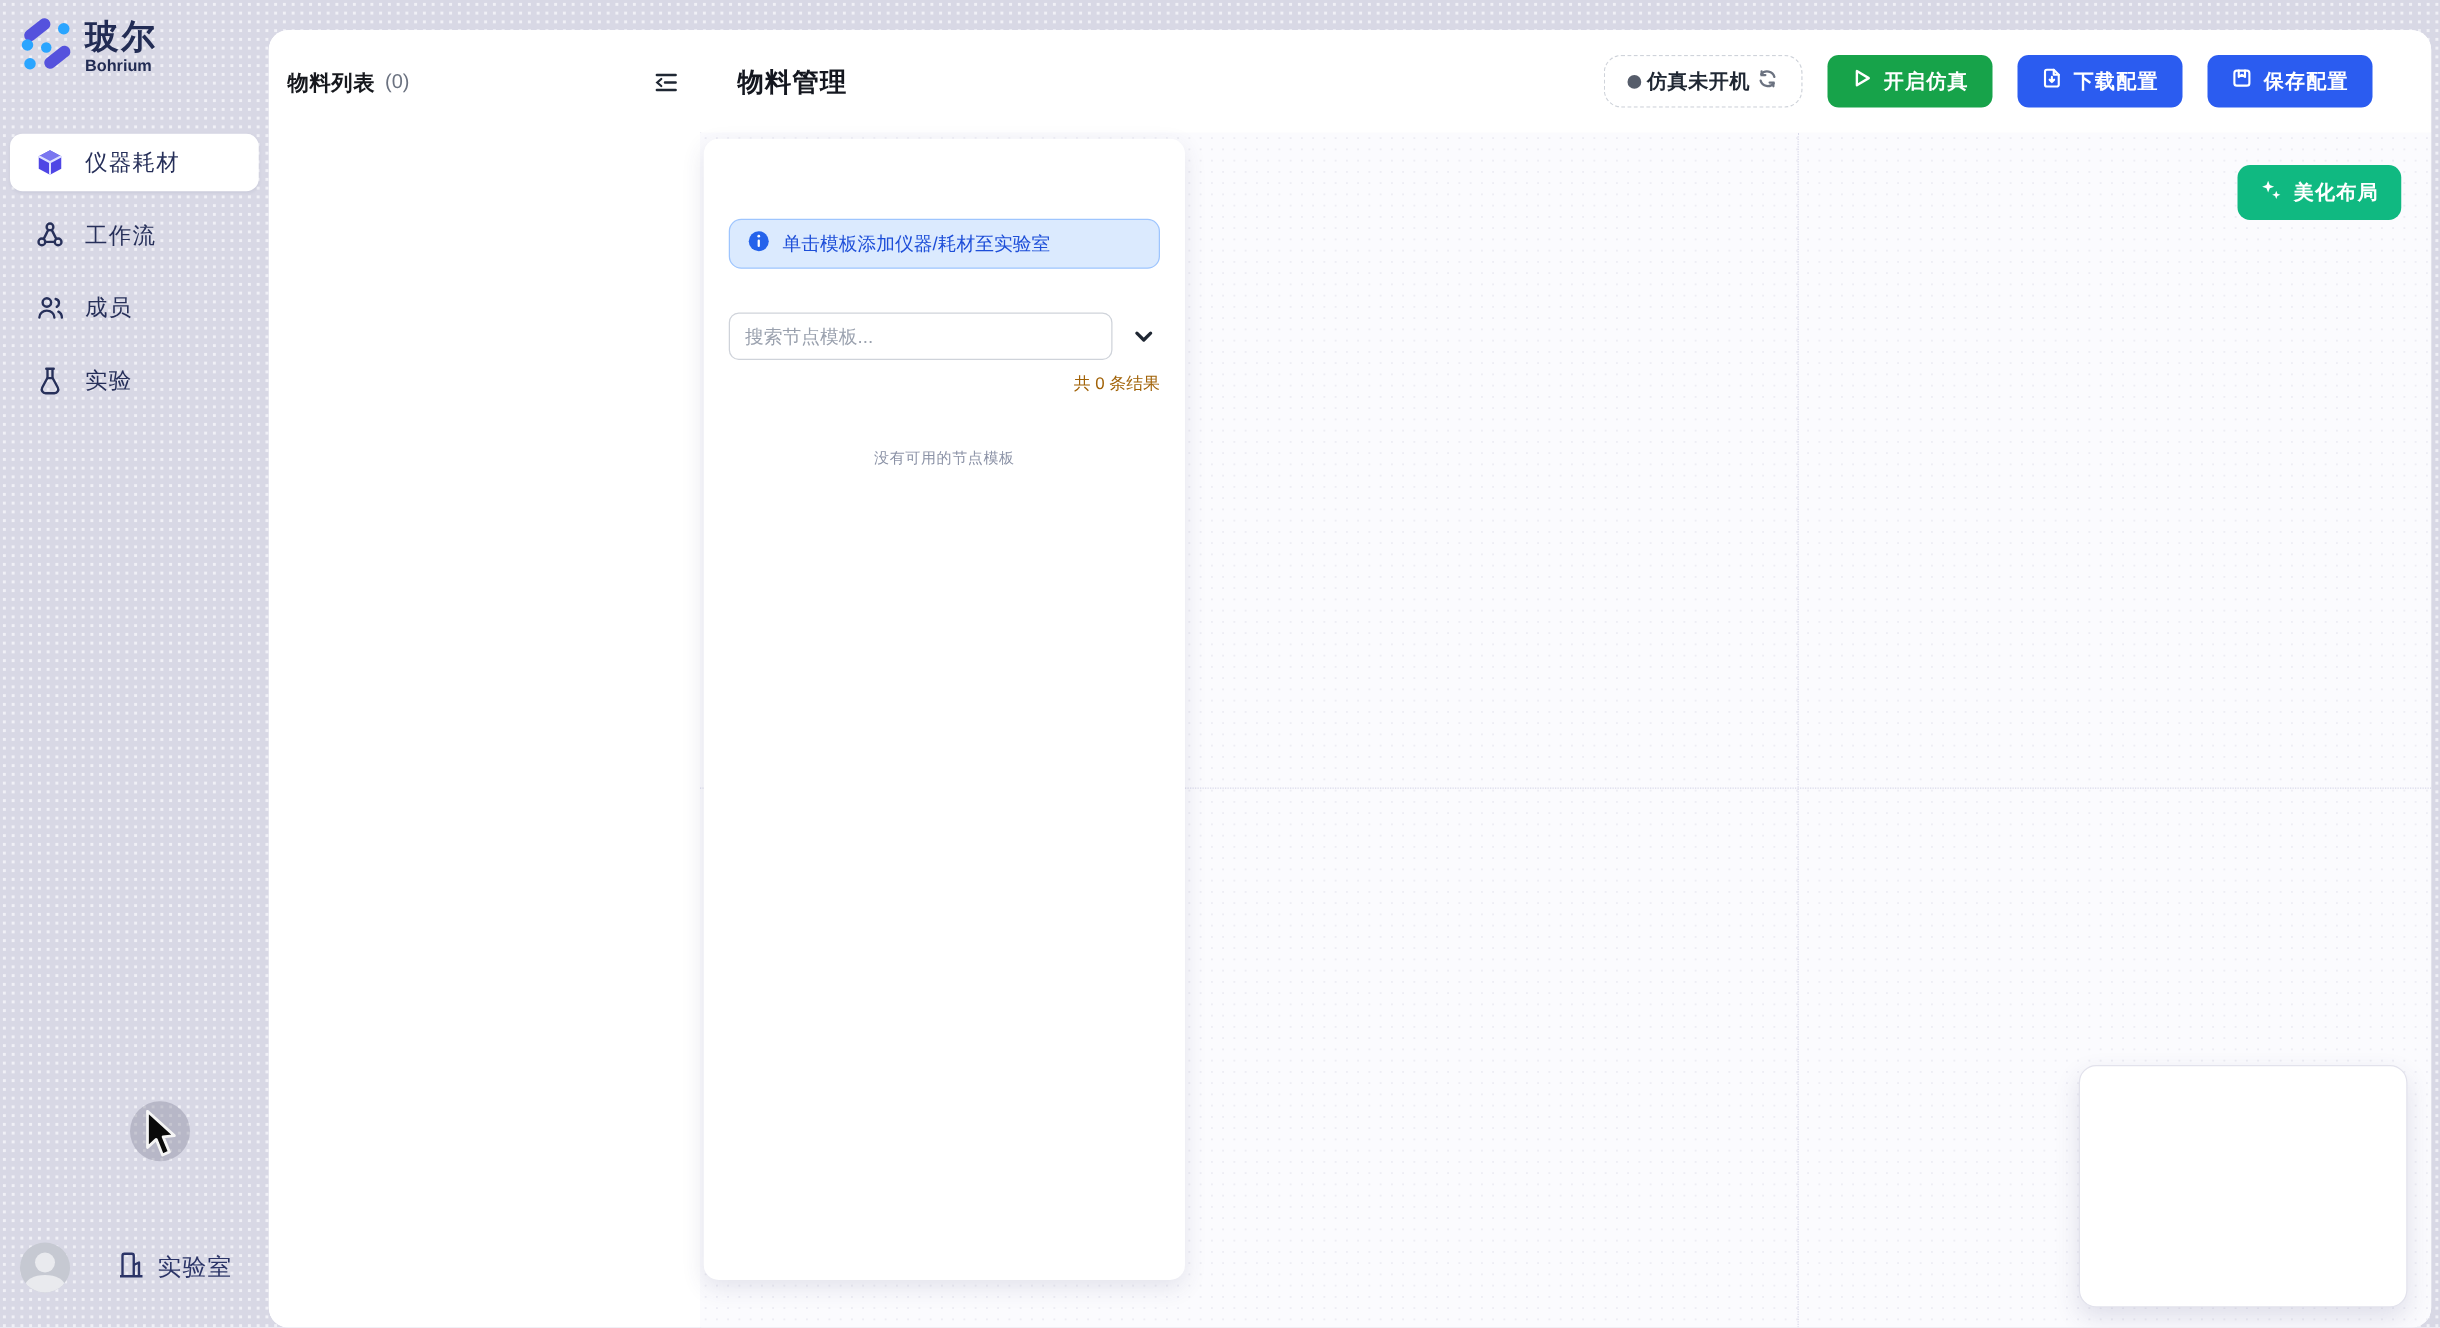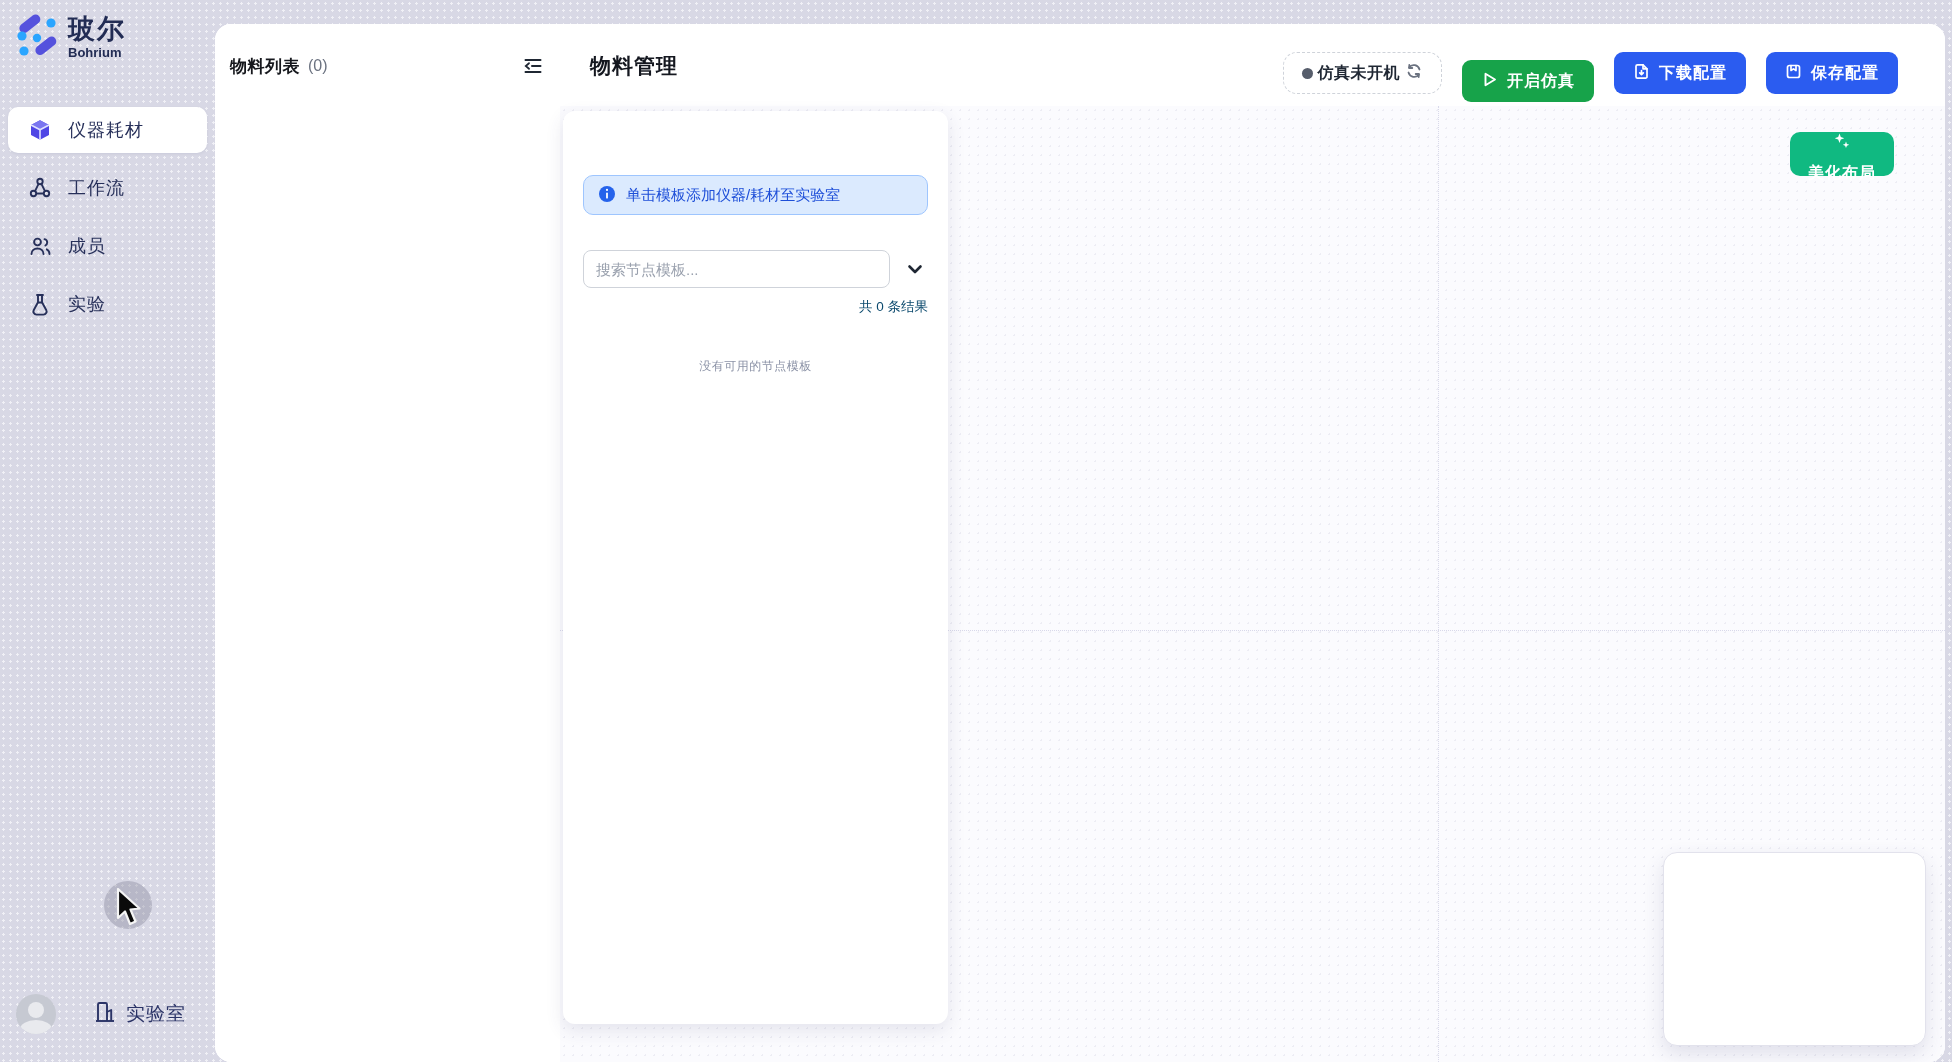--- a/index.html
+++ b/index.html
@@ -45,48 +45,48 @@
   .main-header { position:absolute; left:345px; right:0; top:0; height:82px; background:#ffffff; }
   .page-title { position:absolute; left:30px; top:28px; font-size:21px; font-weight:bold; color:#14171f; letter-spacing:1px; }
   .header-actions { position:absolute; right:47px; top:20px; display:flex; align-items:center; gap:20px; }
   .status-pill { height:42px; display:flex; align-items:center; gap:5px; padding:0 18px;
                  border:1px dashed #cfd3da; border-radius:14px; background:#ffffff; cursor:pointer; }
   .status-dot { width:11px; height:11px; border-radius:50%; background:#565d6b; }
   .status-text { font-size:16px; color:#1f2733; font-weight:600; letter-spacing:0.5px; }
   .btn { height:42px; display:flex; align-items:center; gap:9px; padding:0 19px; border:none; border-radius:9px;
          font-size:16px; font-weight:600; color:#ffffff; letter-spacing:1px; cursor:pointer;
          font-family:"Liberation Sans","DejaVu Sans",sans-serif; }
-  .btn-green { background:#17a34a;margin-top:16px; }
+  .btn-green { background:#17a34a; }
   .btn-blue { background:#2b5cf0; }
   
   .canvas { position:absolute; left:345px; right:0; top:82px; bottom:0;
             background-color:#fbfbfe;
             background-image:radial-gradient(#ededf4 1px, transparent 1px);
             background-size:9px 9px; }
   .guide-v { position:absolute; left:878px; top:0; bottom:0; width:0; border-left:1px dotted #d9d9ea; }
   .guide-h { position:absolute; left:0; right:0; top:524px; height:0; border-top:1px dotted #d9d9ea; }
   
   .template-card { position:absolute; left:3px; top:5px; width:385px; height:913px; background:#ffffff;
                    border-radius:12px; box-shadow:0 6px 18px rgba(60,60,110,0.12); padding:20px; }
   .info-banner { height:40px; display:flex; align-items:center; gap:10px; padding:0 14px;
                  background:#dbeafe; border:1px solid #9ec5fe; border-radius:10px;margin-top:44px; }
   .info-banner span { font-size:15px; color:#1d4ed8; font-weight:500; }
   .search-row { margin-top:35px; display:flex; align-items:center; }
   .search-input { width:307px; height:38px; border:1px solid #cfd3da; border-radius:8px; padding:0 12px;
                   font-size:15px; color:#374151; outline:none; background:#fff;
                   font-family:"Liberation Sans","DejaVu Sans",sans-serif; }
   .search-input::placeholder { color:#9aa1ae; }
   .chevron-btn { margin-left:12px; width:26px; height:26px; display:flex; align-items:center; justify-content:center; cursor:pointer; }
-  .results-count { margin-top:10px; text-align:right; font-size:13.5px; color:#0c4a6e; }
+  .results-count { margin-top:10px; text-align:right; font-size:13.5px; color:#a16207; }
   .empty-text { margin-top:42px; text-align:center; font-size:12px; color:#8b92a6; letter-spacing:0.5px; }
   
   .beautify-btn { position:absolute; left:1230px; top:26px; height:44px; display:flex; align-items:center; gap:9px;
                   padding:0 18px; background:#10b981; border:none; border-radius:10px; color:#fff; font-size:16px;
                   font-weight:600; letter-spacing:1px; cursor:pointer;
-                  font-family:"Liberation Sans","DejaVu Sans",sans-serif;flex-direction:column; }
+                  font-family:"Liberation Sans","DejaVu Sans",sans-serif; }
   
   .minimap { position:absolute; left:1103px; top:746px; width:263px; height:194px; background:#ffffff;
              border:1px solid #e2e2ec; border-radius:14px; box-shadow:0 8px 20px rgba(60,60,110,0.14); }
 </style>
 </head>
 <body>
 
 <div class="sidebar">
   <div class="logo-row">
     <span>

